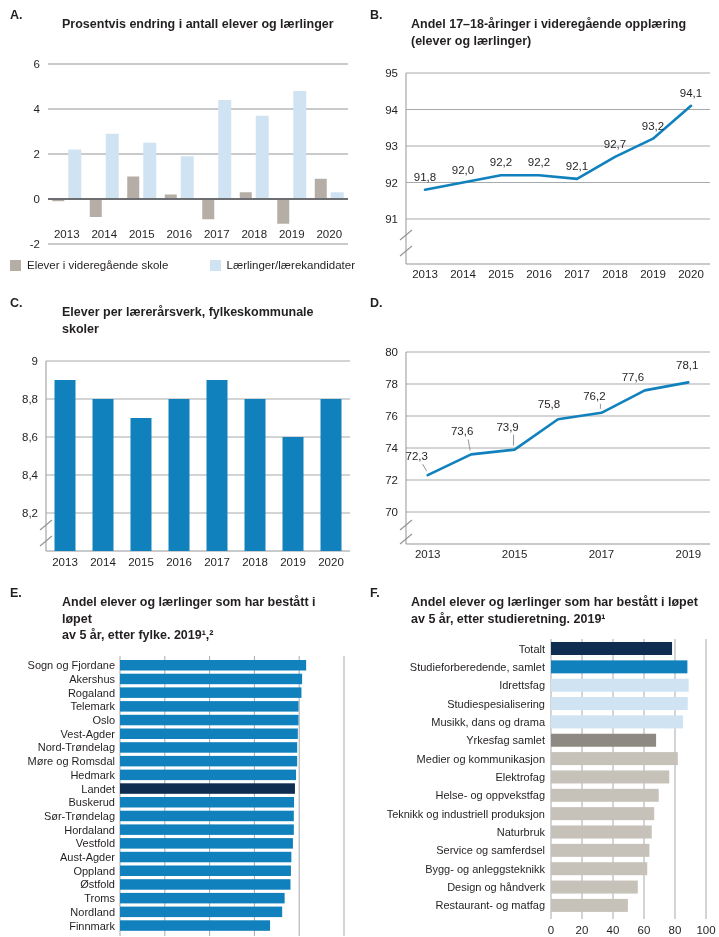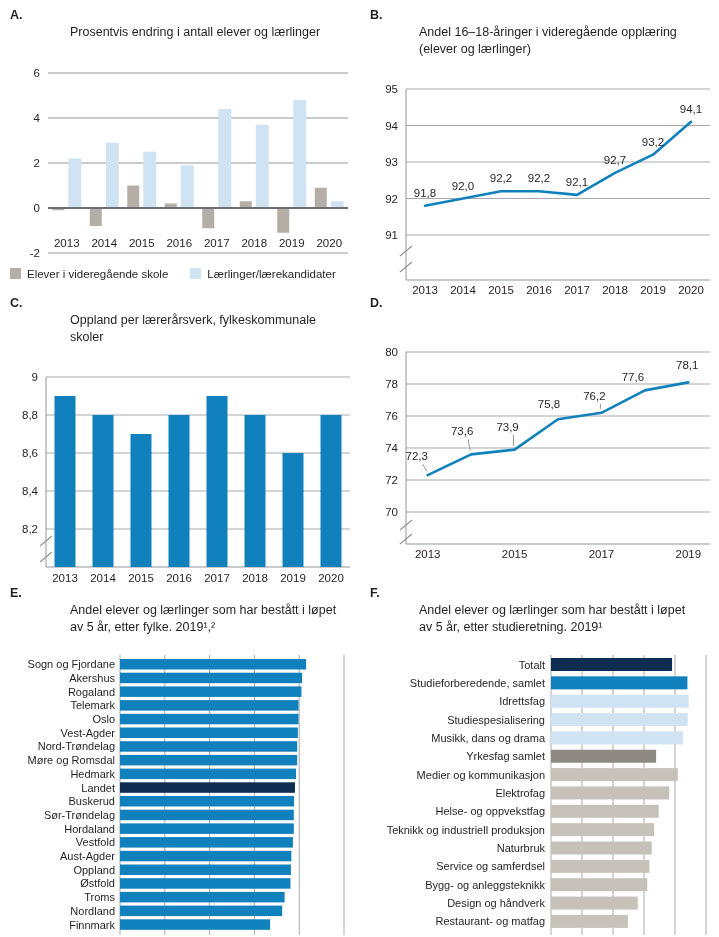--- a/index.html
+++ b/index.html
@@ -7,25 +7,25 @@
   .panel{position:absolute;}
   #panel-a{left:10px;top:8px;width:345px;}
   #panel-b{left:370px;top:8px;width:345px;}
   #panel-c{left:10px;top:296px;width:345px;}
   #panel-d{left:370px;top:296px;width:345px;}
   #panel-e{left:10px;top:586px;width:345px;}
   #panel-f{left:370px;top:586px;width:345px;}
   .phead{display:flex;align-items:flex-start;min-height:40px;margin-bottom:2px;}
   .plabel{font-weight:bold;font-size:12.5px;width:44px;flex:none;}
   .panel.right .plabel{width:33px;}
-  .ptitle{font-weight:normal;font-size:12.5px;line-height:1.32;white-space:pre-line;margin:16px;}
+  .ptitle{font-weight:bold;font-size:12.5px;line-height:1.32;white-space:pre-line;margin:8px;}
   .chart{position:relative;}
   svg{overflow:visible;display:block;}
   svg text{font-family:"Liberation Sans",sans-serif;fill:#231f20;}
-  .legend{display:flex;justify-content:flex-start;gap:22px;font-size:11.5px;margin-top:5px;}
+  .legend{display:flex;justify-content:space-between;gap:22px;font-size:11.5px;margin-top:5px;}
   .legend-item{display:flex;align-items:center;}
   .sw{width:11px;height:11px;display:inline-block;margin-right:6px;}
 </style>
 </head>
 <body>
 
 <section class="panel" id="panel-a">
   <div class="phead">
     <span class="plabel">A.</span>
     <h3 class="ptitle">Prosentvis endring i antall elever og lærlinger</h3>
@@ -76,21 +76,21 @@
     <div class="legend-item">
       <span class="sw" style="background: rgb(207, 227, 242);"></span>
       <span>Lærlinger/lærekandidater</span>
     </div>
   </div>
 </section>
 
 <section class="panel right" id="panel-b">
   <div class="phead">
     <span class="plabel">B.</span>
-    <h3 class="ptitle">Andel 16–18-åringer i videregående opplæring
+    <h3 class="ptitle">Andel 17–18-åringer i videregående opplæring
 (elever og lærlinger)</h3>
   </div>
   <div class="chart" id="chart-b">
       <svg width="345" height="224">
         <line x1="36" y1="14" x2="340" y2="14" stroke="#a7a9ac" stroke-width="1"></line>
         <text x="28" y="18" text-anchor="end" font-size="11.5">95</text>
         <line x1="36" y1="50.5" x2="340" y2="50.5" stroke="#a7a9ac" stroke-width="1"></line>
         <text x="28" y="54.5" text-anchor="end" font-size="11.5">94</text>
         <line x1="36" y1="87" x2="340" y2="87" stroke="#a7a9ac" stroke-width="1"></line>
         <text x="28" y="91" text-anchor="end" font-size="11.5">93</text>
@@ -119,21 +119,21 @@
         <text x="245" y="219" text-anchor="middle" font-size="11.5">2018</text>
         <text x="283" y="219" text-anchor="middle" font-size="11.5">2019</text>
         <text x="321" y="219" text-anchor="middle" font-size="11.5">2020</text>
       </svg>
     </div>
 </section>
 
 <section class="panel" id="panel-c">
   <div class="phead">
     <span class="plabel">C.</span>
-    <h3 class="ptitle">Oppland per lærerårsverk, fylkeskommunale skoler</h3>
+    <h3 class="ptitle">Elever per lærerårsverk, fylkeskommunale skoler</h3>
   </div>
   <div class="chart" id="chart-c">
       <svg width="345" height="224">
         <line x1="36" y1="14" x2="340" y2="14" stroke="#a7a9ac" stroke-width="1"></line>
         <text x="28" y="18" text-anchor="end" font-size="11.5">9</text>
         <line x1="36" y1="51.999999999999865" x2="340" y2="51.999999999999865" stroke="#a7a9ac" stroke-width="1"></line>
         <text x="28" y="55.999999999999865" text-anchor="end" font-size="11.5">8,8</text>
         <line x1="36" y1="90.00000000000007" x2="340" y2="90.00000000000007" stroke="#a7a9ac" stroke-width="1"></line>
         <text x="28" y="94.00000000000007" text-anchor="end" font-size="11.5">8,6</text>
         <line x1="36" y1="127.99999999999993" x2="340" y2="127.99999999999993" stroke="#a7a9ac" stroke-width="1"></line>

